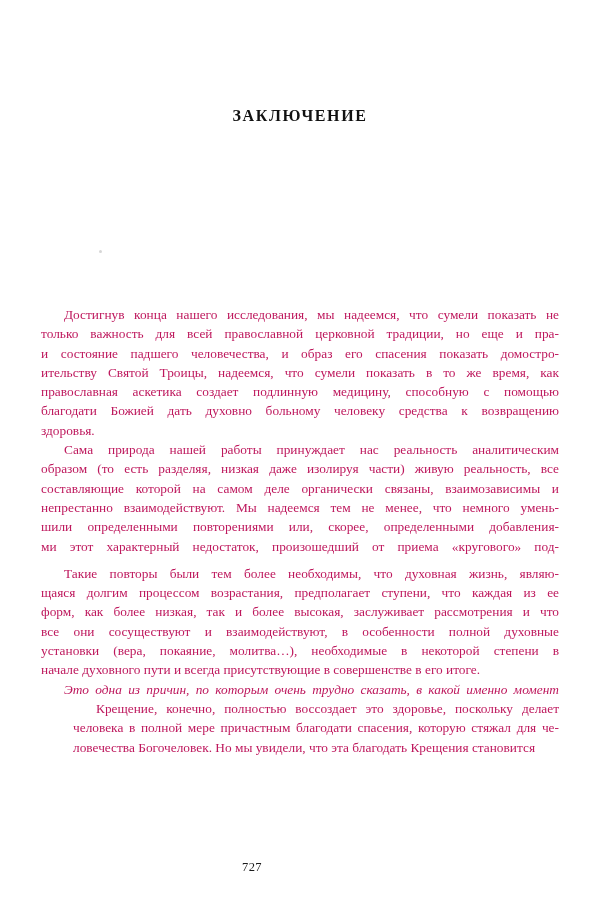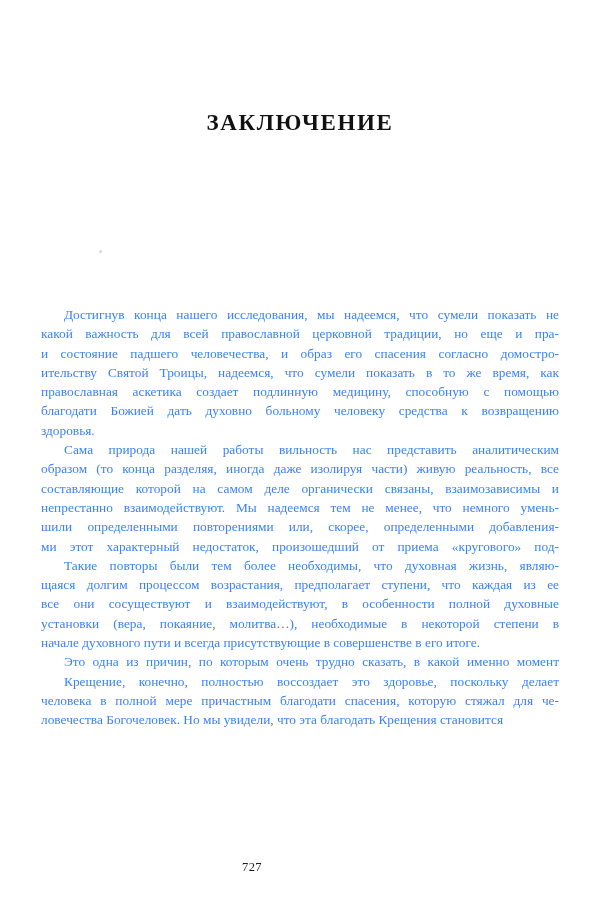--- a/index.html
+++ b/index.html
@@ -22,42 +22,42 @@
     top: 0;
     width: 600px;
     height: 902px;
     background: #ffffff;
   }
 
   
   .chapter-title {
     position: absolute;
     left: 0;
-    top: 112px;
+    top: 105px;
     width: 600px;
     text-align: center;
-    font-size: 23px;
+    font-size: 16px;
     line-height: 22px;
     font-weight: 700;
     letter-spacing: 1.6px;
     color: #111111;
     white-space: nowrap;
   }
 
   
   .text-block {
     position: absolute;
     left: 41px;
     top: 305px;
     width: 518px;
     font-size: 13.35px;
     line-height: 19.3px;
     text-align: justify;
     text-justify: inter-word;
-    color: #3b82f6;
+    color: #be185d;
     -webkit-hyphens: none;
     hyphens: none;
   }
 
   .text-block p {
     margin: 0;
     text-indent: 23px;
     text-align: justify;
   }
 
@@ -106,46 +106,47 @@
 
 <div class="page">
 
   <div class="chapter-title">ЗАКЛЮЧЕНИЕ</div>
 
   <div class="speck"></div>
 
   <div class="text-block">
       <p style="text-indent: 0px;">
         <span class="ln first">Достигнув конца нашего исследования, мы надеемся, что сумели показать не</span>
-        <span class="ln">какой важность для всей православной церковной традиции, но еще и пра-</span>
-        <span class="ln">и состояние падшего человечества, и образ его спасения согласно домостро-</span>
+        <span class="ln">только важность для всей православной церковной традиции, но еще и пра-</span>
+        <span class="ln">и состояние падшего человечества, и образ его спасения показать домостро-</span>
         <span class="ln">ительству Святой Троицы, надеемся, что сумели показать в то же время, как</span>
         <span class="ln">православная аскетика создает подлинную медицину, способную с помощью</span>
         <span class="ln">благодати Божией дать духовно больному человеку средства к возвращению</span>
         <span class="ln last">здоровья.</span>
       </p>
       <p style="text-indent: 0px;">
-        <span class="ln first">Сама природа нашей работы вильность нас представить аналитическим</span>
-        <span class="ln">образом (то конца разделяя, иногда даже изолируя части) живую реальность, все</span>
+        <span class="ln first">Сама природа нашей работы принуждает нас реальность аналитическим</span>
+        <span class="ln">образом (то есть разделяя, низкая даже изолируя части) живую реальность, все</span>
         <span class="ln">составляющие которой на самом деле органически связаны, взаимозависимы и</span>
         <span class="ln">непрестанно взаимодействуют. Мы надеемся тем не менее, что немного умень-</span>
         <span class="ln">шили определенными повторениями или, скорее, определенными добавления-</span>
         <span class="ln">ми этот характерный недостаток, произошедший от приема «кругового» под-</span>
       </p>
-      <p style="text-indent: 0px;">
+      <p style="text-indent: 0px; margin-top: 8px;">
         <span class="ln first">Такие повторы были тем более необходимы, что духовная жизнь, являю-</span>
         <span class="ln">щаяся долгим процессом возрастания, предполагает ступени, что каждая из ее</span>
+        <span class="ln">форм, как более низкая, так и более высокая, заслуживает рассмотрения и что</span>
         <span class="ln">все они сосуществуют и взаимодействуют, в особенности полной духовные</span>
         <span class="ln">установки (вера, покаяние, молитва…), необходимые в некоторой степени в</span>
         <span class="ln last">начале духовного пути и всегда присутствующие в совершенстве в его итоге.</span>
       </p>
-      <p style="text-indent: 0px;">
+      <p style="text-indent: 0px; font-style: italic;">
         <span class="ln first">Это одна из причин, по которым очень трудно сказать, в какой именно момент</span>
       </p>
-      <p style="text-indent: 0px;">
+      <p style="text-indent: 0px; margin-left: 32px;">
         <span class="ln first">Крещение, конечно, полностью воссоздает это здоровье, поскольку делает</span>
         <span class="ln">человека в полной мере причастным благодати спасения, которую стяжал для че-</span>
         <span class="ln last">ловечества Богочеловек. Но мы увидели, что эта благодать Крещения становится</span>
       </p>
     </div>
 
   <div class="folio">727</div>
 
 </div>
 

